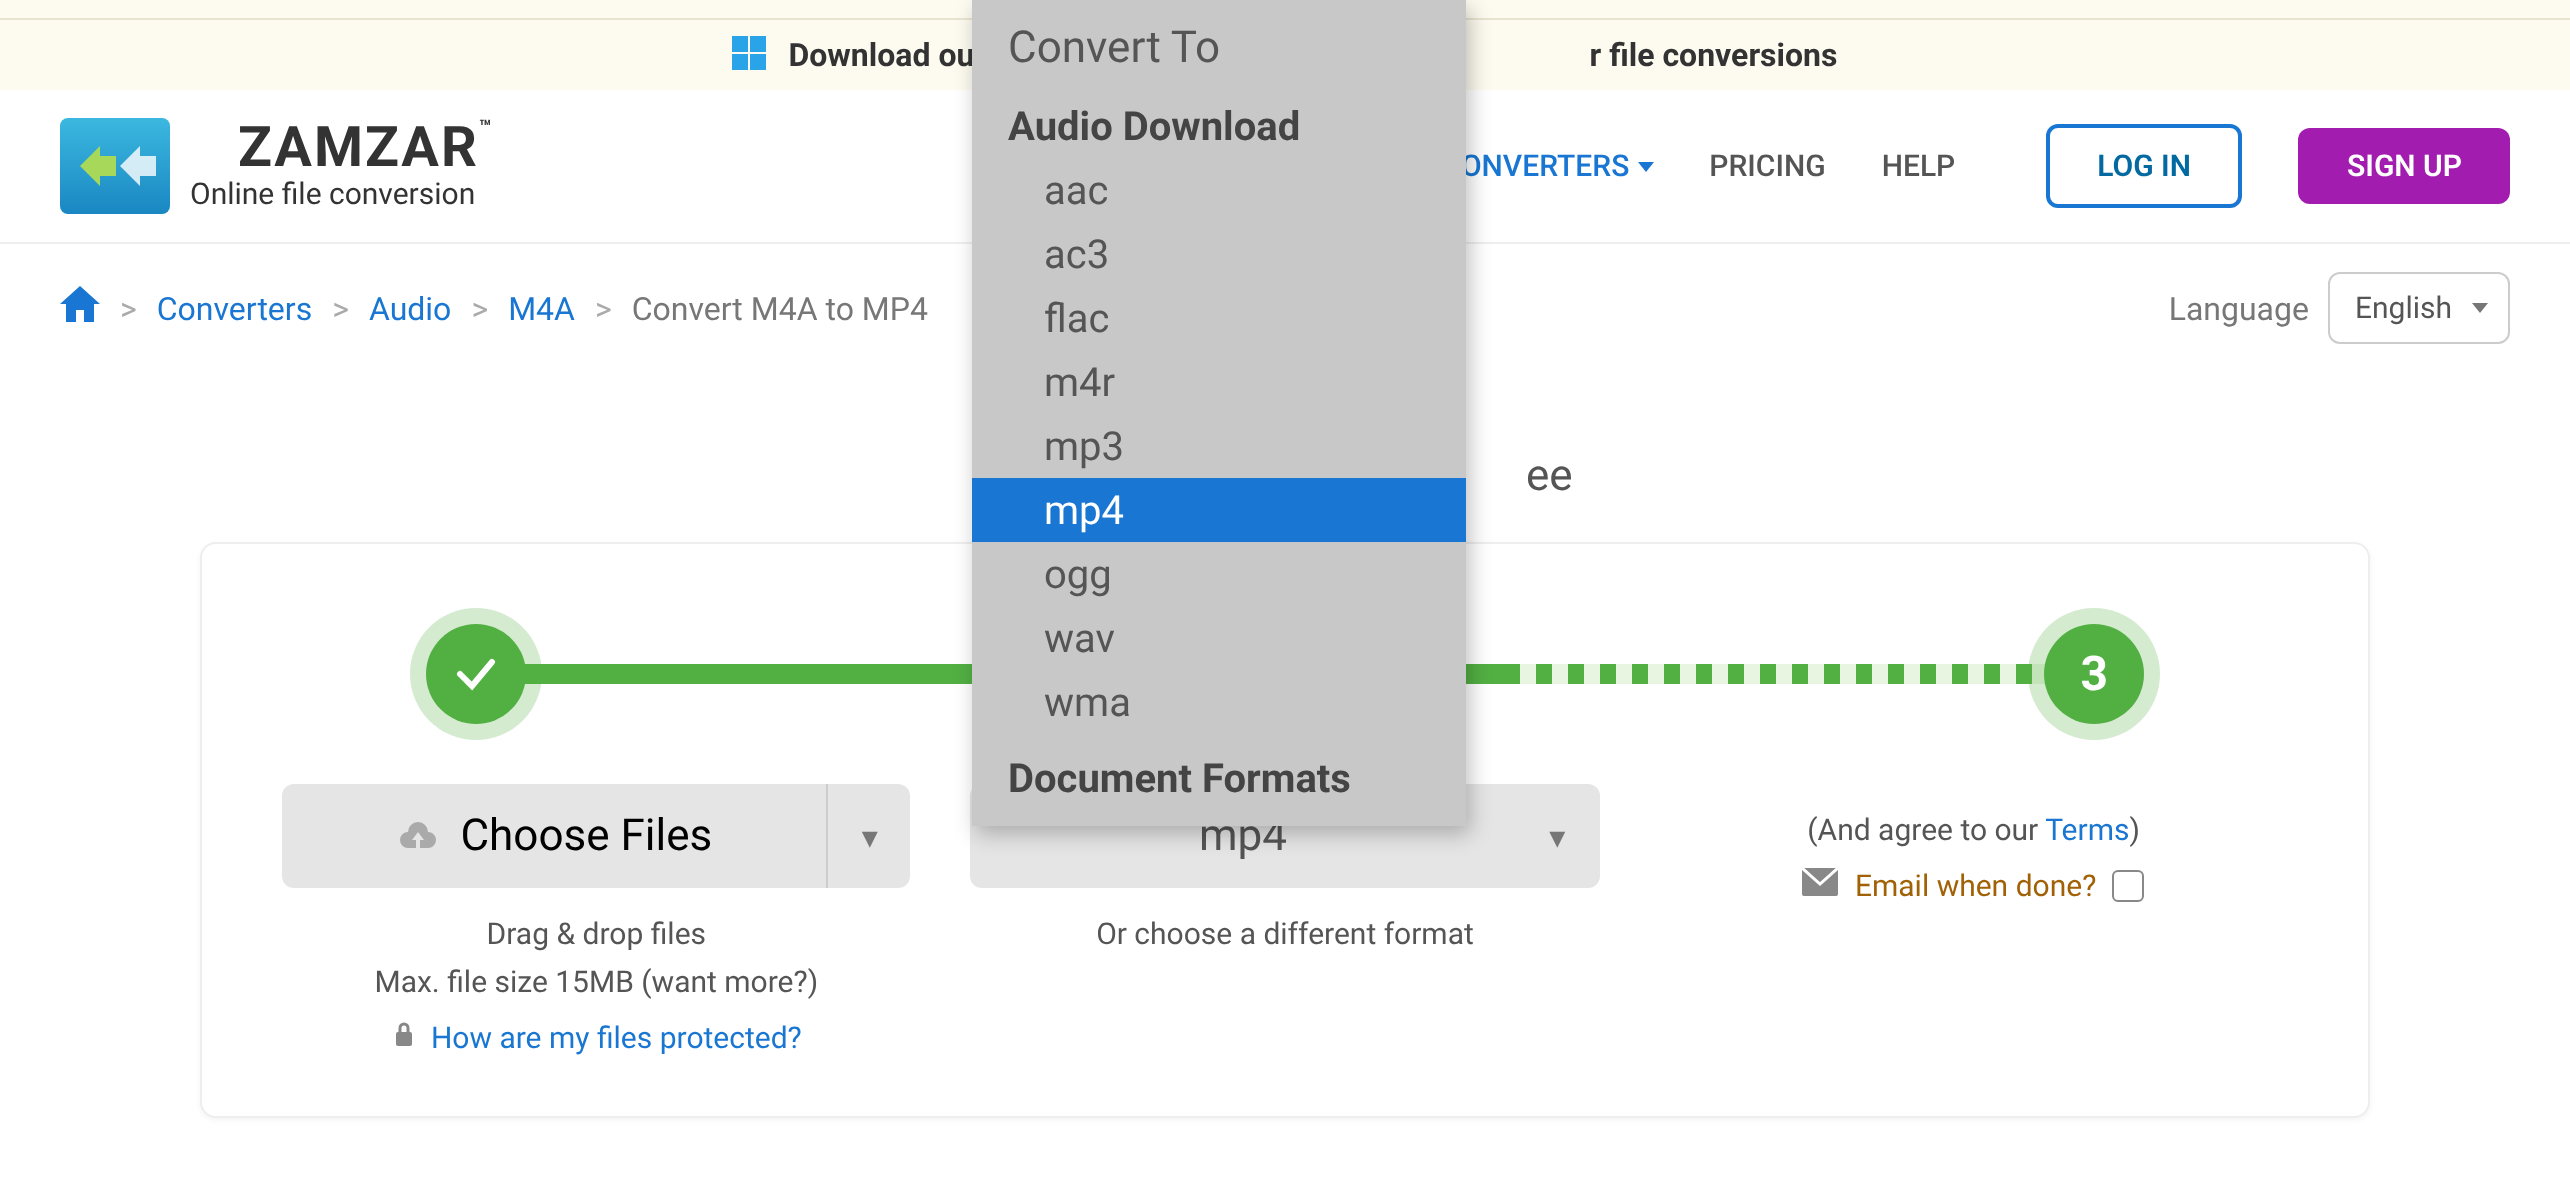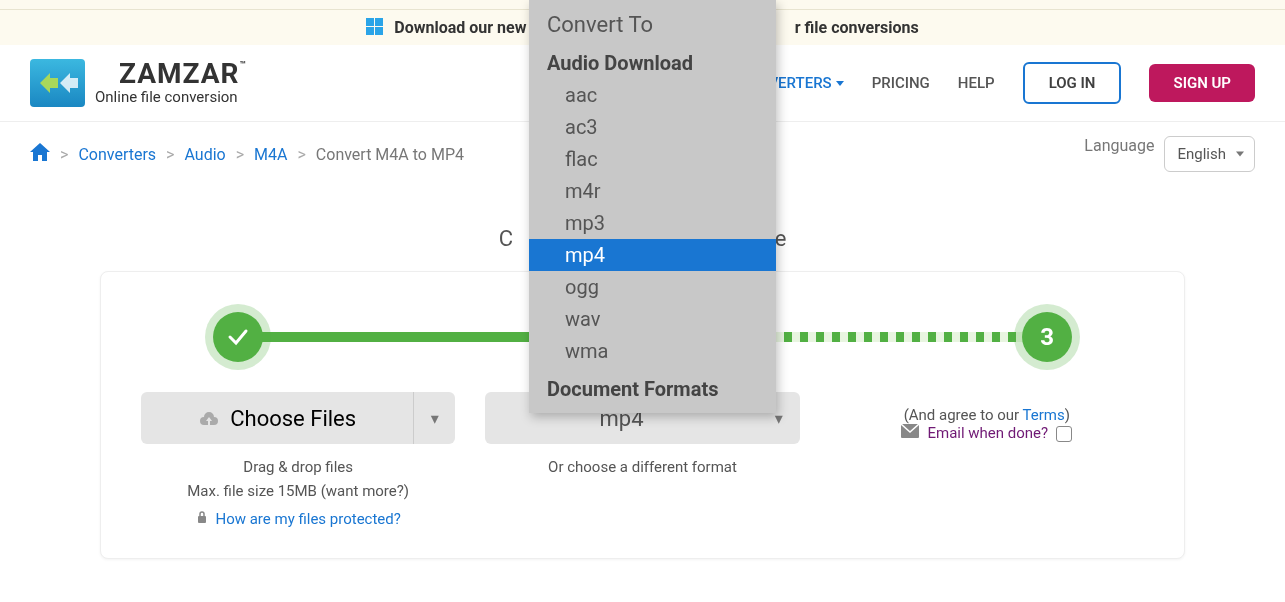--- a/index.html
+++ b/index.html
@@ -18,28 +18,28 @@
 .logo-name { font-size: 28px; font-weight: 700; letter-spacing: 1px; color: #333; line-height: 1; margin-left: 24px; }
 .logo-sub { font-size: 15px; color: #333; }
 .tm { font-size: 10px; vertical-align: top; }
 
 .nav { margin-left: auto; display: flex; align-items: center; gap: 28px; }
 .nav-link { color: #555; font-size: 15px; font-weight: 500; cursor: pointer; display:flex; align-items:center; gap:4px; }
 .nav-link.converters { color: #1976d2; }
 .caret { width: 0; height: 0; border-left: 4px solid transparent; border-right: 4px solid transparent; border-top: 5px solid #1976d2; }
 
 .btn { padding: 10px 24px; border-radius: 6px; font-size: 15px; font-weight: 600; cursor: pointer; }
-.btn-login { border: 2px solid #1976d2; color: #404040; background: #fff; }
-.btn-signup { background: #be185d; color: #fff; border: none; }
+.btn-login { border: 2px solid #1976d2; color: #0369a1; background: #fff; margin-left: 17px; }
+.btn-signup { background: #a21caf; color: #fff; border: none; }
 
 .breadcrumb-row { display: flex; align-items: center; padding: 14px 30px; font-size: 16px; color: #777; }
 .breadcrumb-row .sep { margin: 0 10px; color: #aaa; }
 .breadcrumb-row a { color: #1976d2; cursor: pointer; }
 .breadcrumb-row .current { color: #777; }
-.lang-area { margin-left: auto; display: flex; align-items: flex-start; gap: 10px; }
+.lang-area { margin-left: auto; display: flex; align-items: center; gap: 10px; }
 .lang-select { border: 1px solid #ccc; border-radius: 6px; padding: 8px 28px 8px 12px; font-size: 15px; color: #555; background: #fff; position: relative; cursor: pointer; }
 .lang-select::after { content: ""; position: absolute; right: 10px; top: 50%; transform: translateY(-50%); border-left: 4px solid transparent; border-right: 4px solid transparent; border-top: 5px solid #777; }
 
 .title-area { text-align: center; padding: 40px 0 20px; font-size: 22px; color: #555; }
 
 .card { margin: 0 100px; background: #fff; border: 1px solid #eee; border-radius: 8px; box-shadow: 0 1px 3px rgba(0,0,0,0.05); padding: 40px 40px 30px; position: relative; }
 
 .progress-line { position: relative; height: 50px; margin: 0 80px 30px; }
 .line { position: absolute; top: 50%; left: 0; right: 0; height: 10px; background: #52b043; transform: translateY(-50%); }
 .line-dotted { position: absolute; top: 50%; left: 63%; right: 0; height: 10px; background: repeating-linear-gradient(to right, #52b043 0 8px, #e8f5e0 8px 16px); transform: translateY(-50%); }
@@ -59,25 +59,25 @@
 .format-btn { display: flex; width: 100%; height: 52px; background: #e5e5e5; border-radius: 6px; overflow: hidden; cursor: pointer; }
 .format-main { flex: 1; display: flex; align-items: center; justify-content: center; font-size: 22px; color: #555; }
 .format-caret { width: 42px; display: flex; align-items: center; justify-content: center; color: #777; }
 
 .convert-btn { width: 100%; height: 52px; background: #52b043; color: #fff; font-size: 22px; border: none; border-radius: 6px; cursor: pointer; }
 
 .hint { margin-top: 14px; font-size: 15px; color: #555; }
 .hint .link { color: #1976d2; cursor: pointer; }
 .hint2 { margin-top: 6px; font-size: 15px; color: #555; }
 .lock-row { margin-top: 10px; font-size: 15px; color: #1976d2; display: flex; align-items: center; justify-content: center; gap: 6px; }
-.email-row { font-size: 15px; color: #701a75; display: flex; align-items: flex-end; justify-content: center; gap: 8px; }
+.email-row { margin-top: 10px; font-size: 15px; color: #a16207; display: flex; align-items: center; justify-content: center; gap: 8px; }
 .checkbox { width: 16px; height: 16px; border: 1.5px solid #888; border-radius: 3px; cursor: pointer; }
 
 
-.dropdown { position: absolute; top: 0; left: 529px; width: 247px; background: #c8c8c8; box-shadow: 2px 4px 10px rgba(0,0,0,0.25); z-index: 100; padding-bottom: 8px; }
+.dropdown { position: absolute; top: 0; left: 486px; width: 247px; background: #c8c8c8; box-shadow: 2px 4px 10px rgba(0,0,0,0.25); z-index: 100; padding-bottom: 8px; }
 .dd-title { font-size: 22px; color: #555; padding: 12px 18px 4px; }
 .dd-header { font-size: 20px; font-weight: 700; color: #444; padding: 10px 18px 4px; }
 .dd-item { font-size: 20px; color: #555; padding: 4px 18px 4px 36px; cursor: pointer; }
 .dd-item.selected { background: #1976d2; color: #fff; }
 
 .cloud-icon { width: 22px; height: 18px; display: inline-block; }
 </style>
 </head>
 <body>
 

